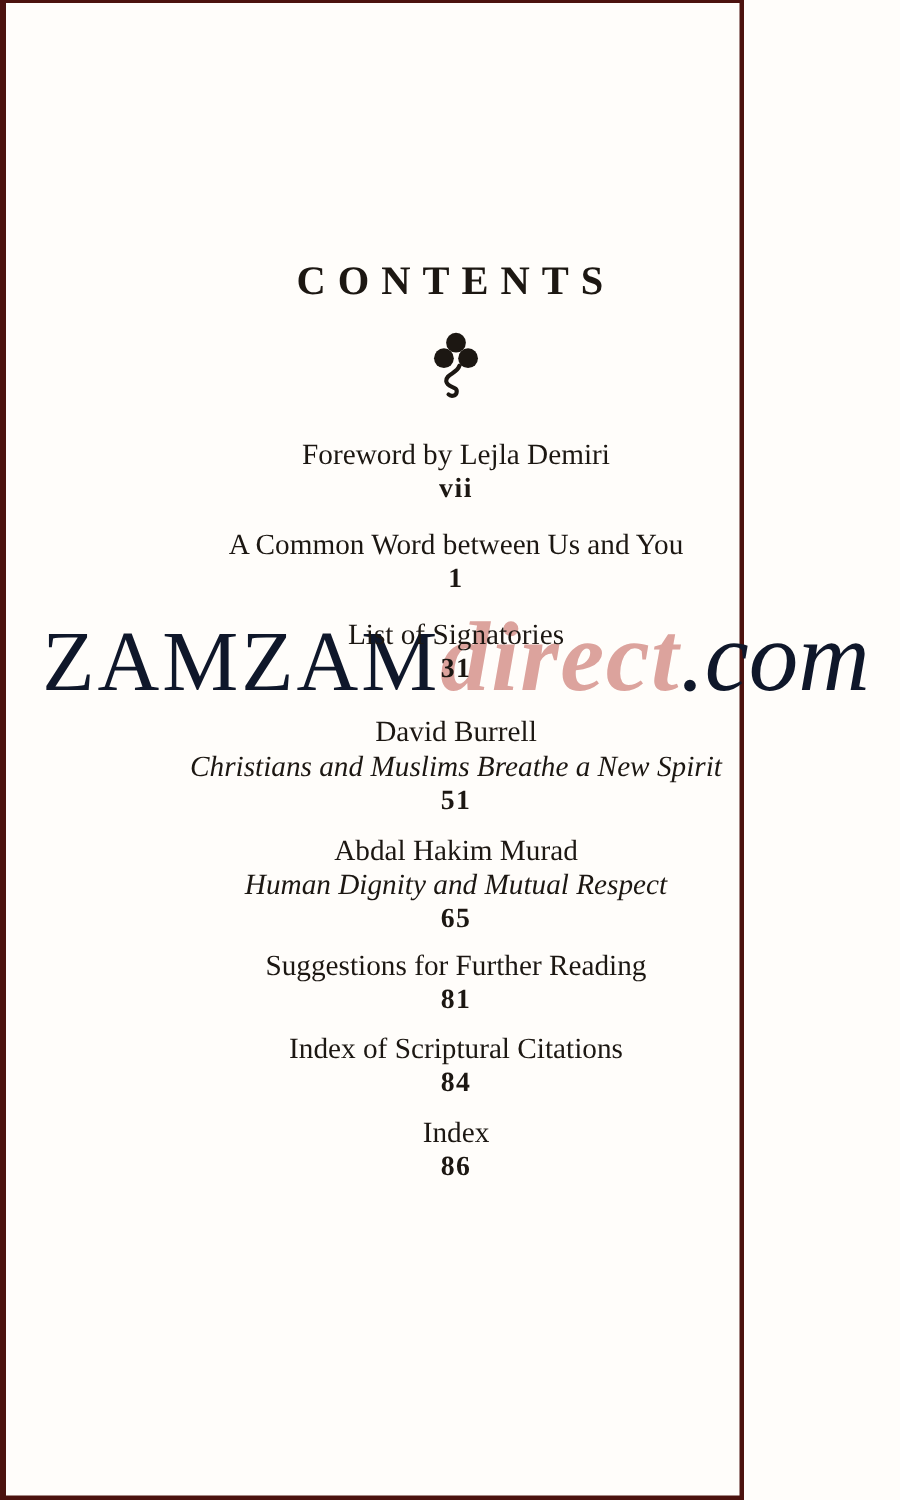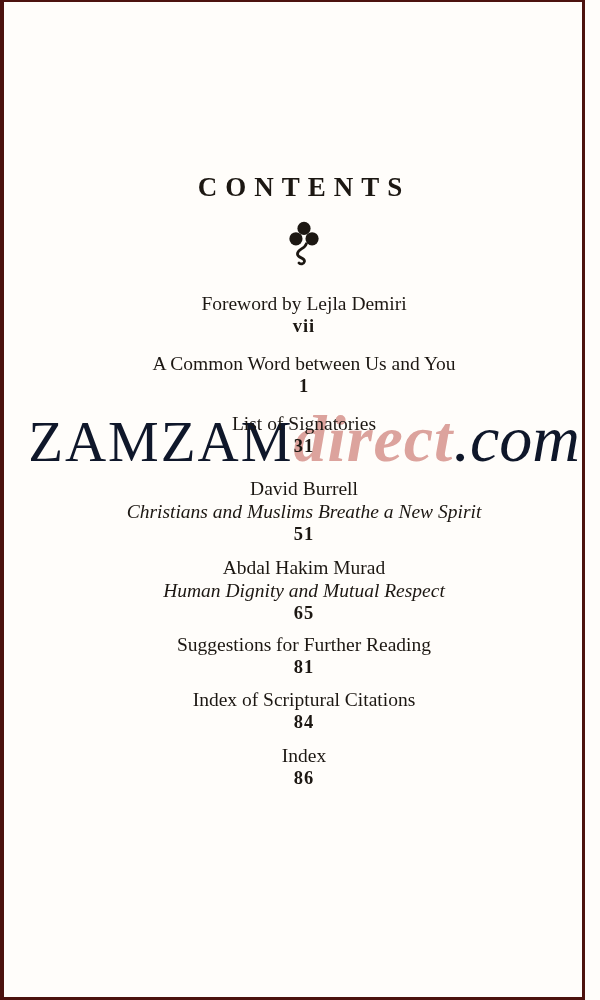--- a/index.html
+++ b/index.html
@@ -3,21 +3,21 @@
 <meta charset="utf-8">
 <style>
   html,body{margin:0;padding:0;}
   body{
     width:600px;height:1000px;overflow:hidden;
     font-family:"Liberation Serif", serif;
     background:#fffdfa;
     position:relative;
   }
   .frame{
-    position:absolute;left:0;top:0;width:585px;height:1000px;
+    position:absolute;left:0;top:0;width:496px;height:1000px;
     box-sizing:border-box;
     border-left:4px solid #4c120e;
     border-right:3px solid #4c120e;
     border-top:2px solid #4c120e;
     border-bottom:3px solid #4c120e;
     background:#fffdfa;
   }
   .title{
     position:absolute;left:0;top:170px;width:600px;margin:0;
     text-align:center;

